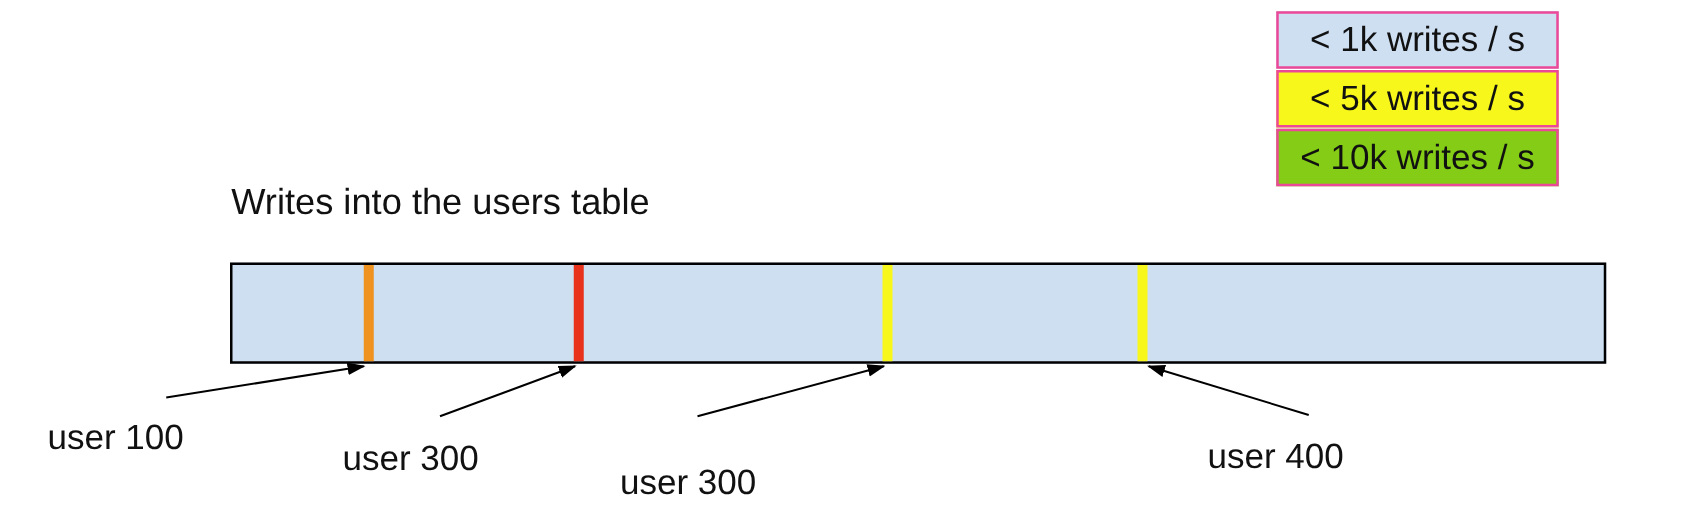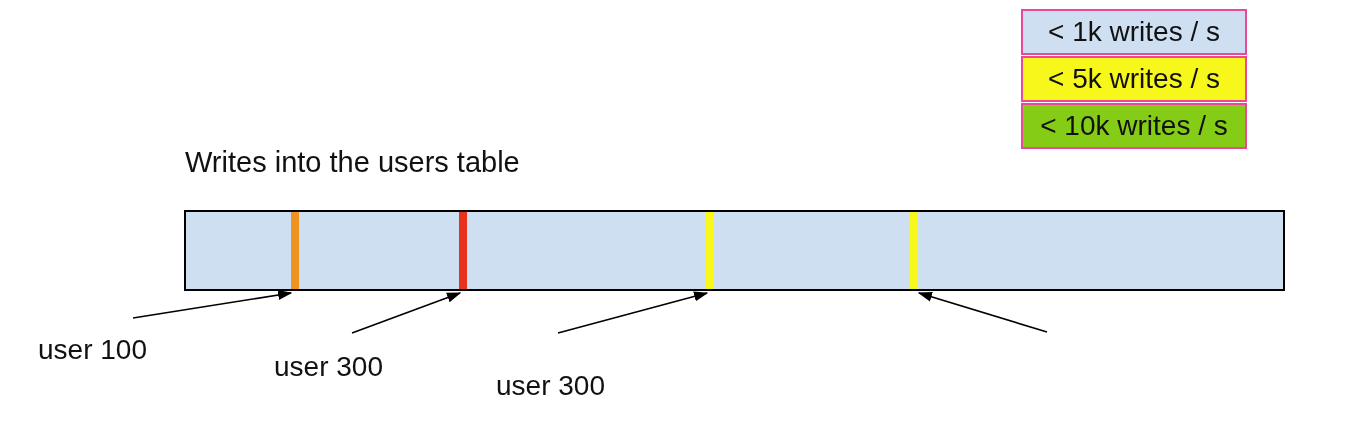--- a/index.html
+++ b/index.html
@@ -118,14 +118,15 @@
     </defs>
     <line x1="133" y1="318" x2="291" y2="293" stroke="#000000" stroke-width="1.6" marker-end="url(#arrowhead)"></line>
     <line x1="352" y1="333" x2="460" y2="293" stroke="#000000" stroke-width="1.6" marker-end="url(#arrowhead)"></line>
     <line x1="558" y1="333" x2="707" y2="293" stroke="#000000" stroke-width="1.6" marker-end="url(#arrowhead)"></line>
     <line x1="1047" y1="332" x2="919" y2="293" stroke="#000000" stroke-width="1.6" marker-end="url(#arrowhead)"></line>
   </svg>
 
   <div class="user-label user-label-1">user 100</div>
   <div class="user-label user-label-2">user 300</div>
   <div class="user-label user-label-3">user 300</div>
+  <div class="user-label user-label-4">user 400</div>
 
 </div>
 
 </body></html>

